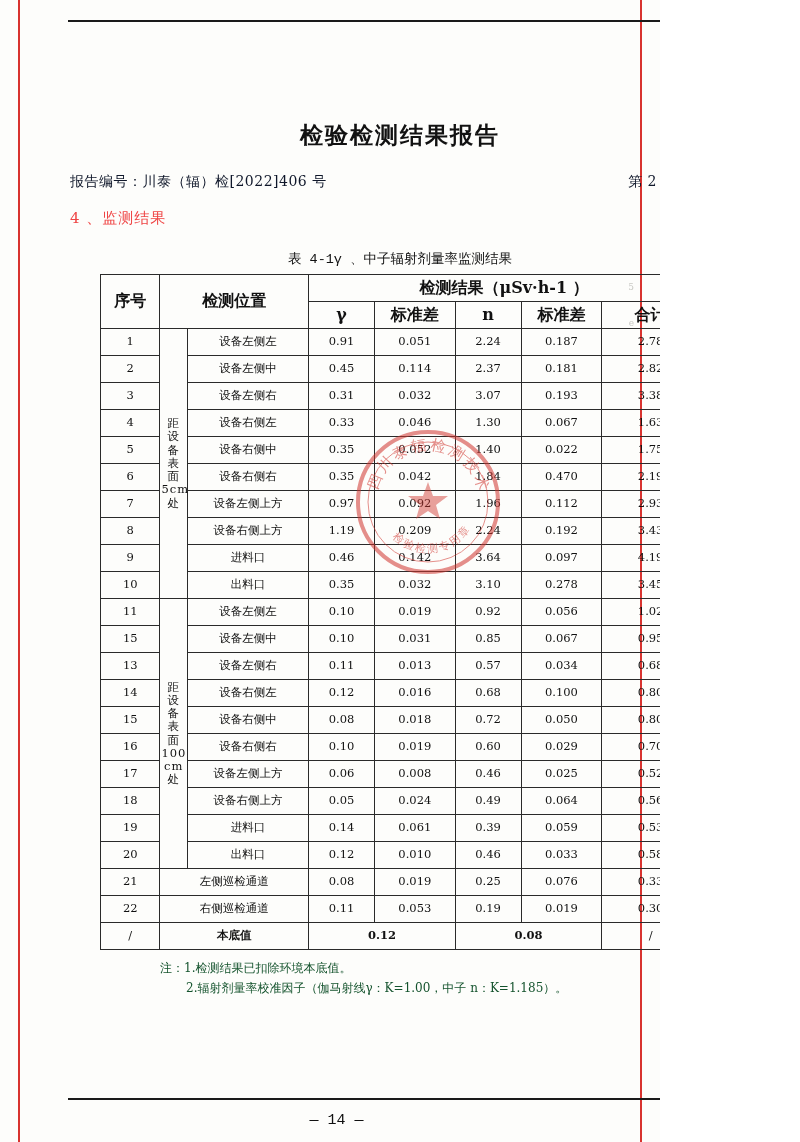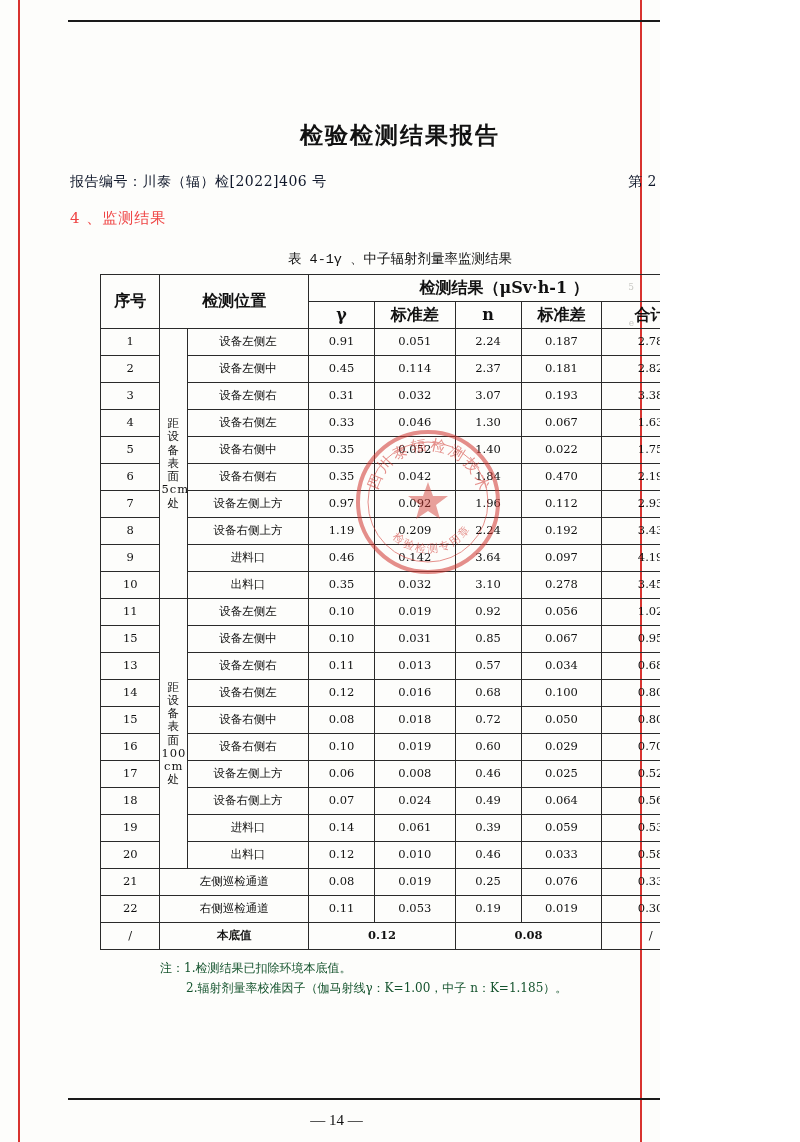--- a/index.html
+++ b/index.html
@@ -132,21 +132,21 @@
     color: #14532d;
     line-height: 1.7;
   }
   .notes .n2 { margin-left: 26px; }
   .page-number {
     position: absolute;
     left: 0;
     right: 0;
     top: 1112px;
     text-align: center;
-    font-family: Liberation Serif, serif;
+    font-family: Liberation Mono, monospace;
     font-size: 15px;
     color: #111;
     padding-left: 13px;
   }
   
   .stamp {
     position: absolute;
     left: 352px;
     top: 426px;
     width: 152px;
@@ -380,21 +380,21 @@
             <td class="pos">设备左侧上方</td>
             <td>0.06</td>
             <td>0.008</td>
             <td>0.46</td>
             <td>0.025</td>
             <td>0.52</td>
           </tr>
           <tr>
             <td class="idx">18</td>
             <td class="pos">设备右侧上方</td>
-            <td>0.07</td>
+            <td>0.05</td>
             <td>0.024</td>
             <td>0.49</td>
             <td>0.064</td>
             <td>0.56</td>
           </tr>
           <tr>
             <td class="idx">19</td>
             <td class="pos">进料口</td>
             <td>0.14</td>
             <td>0.061</td>

